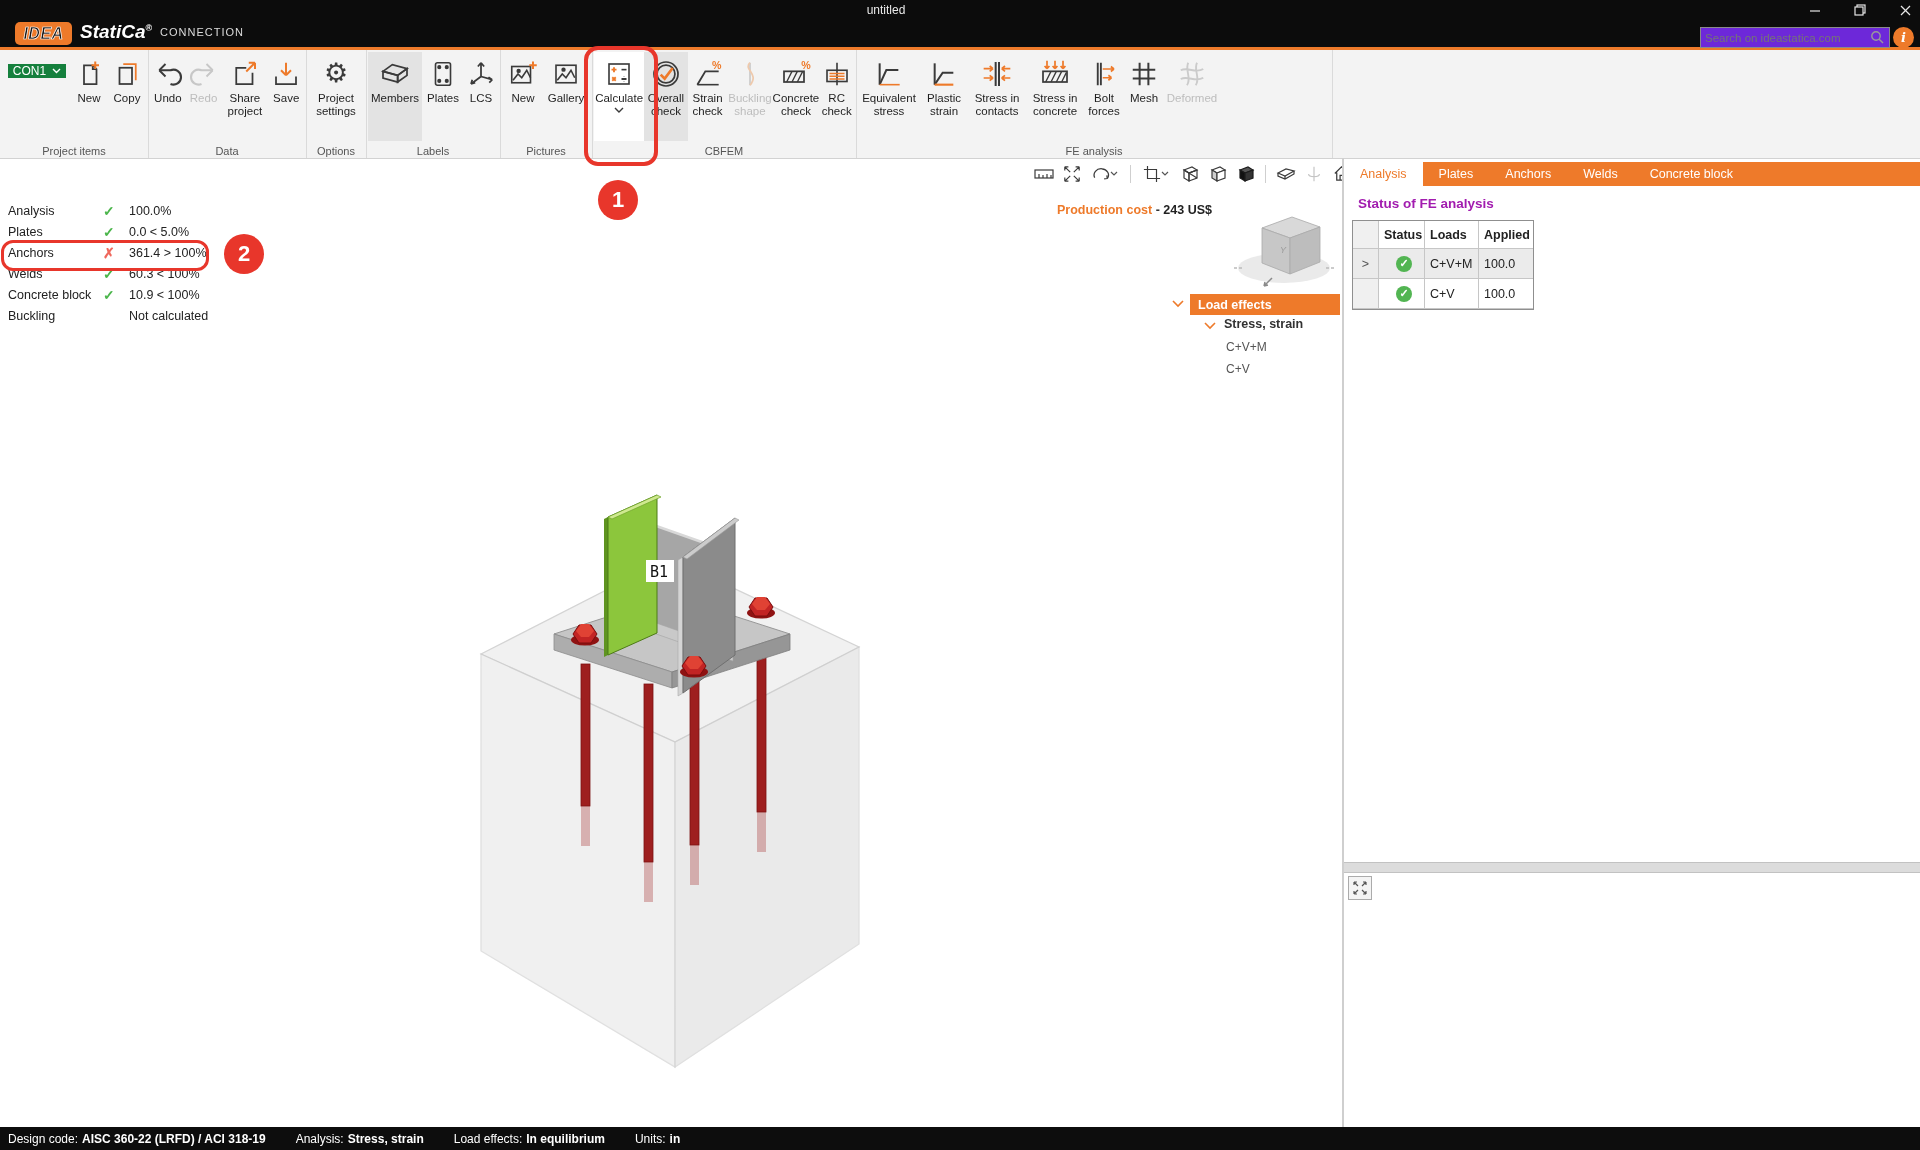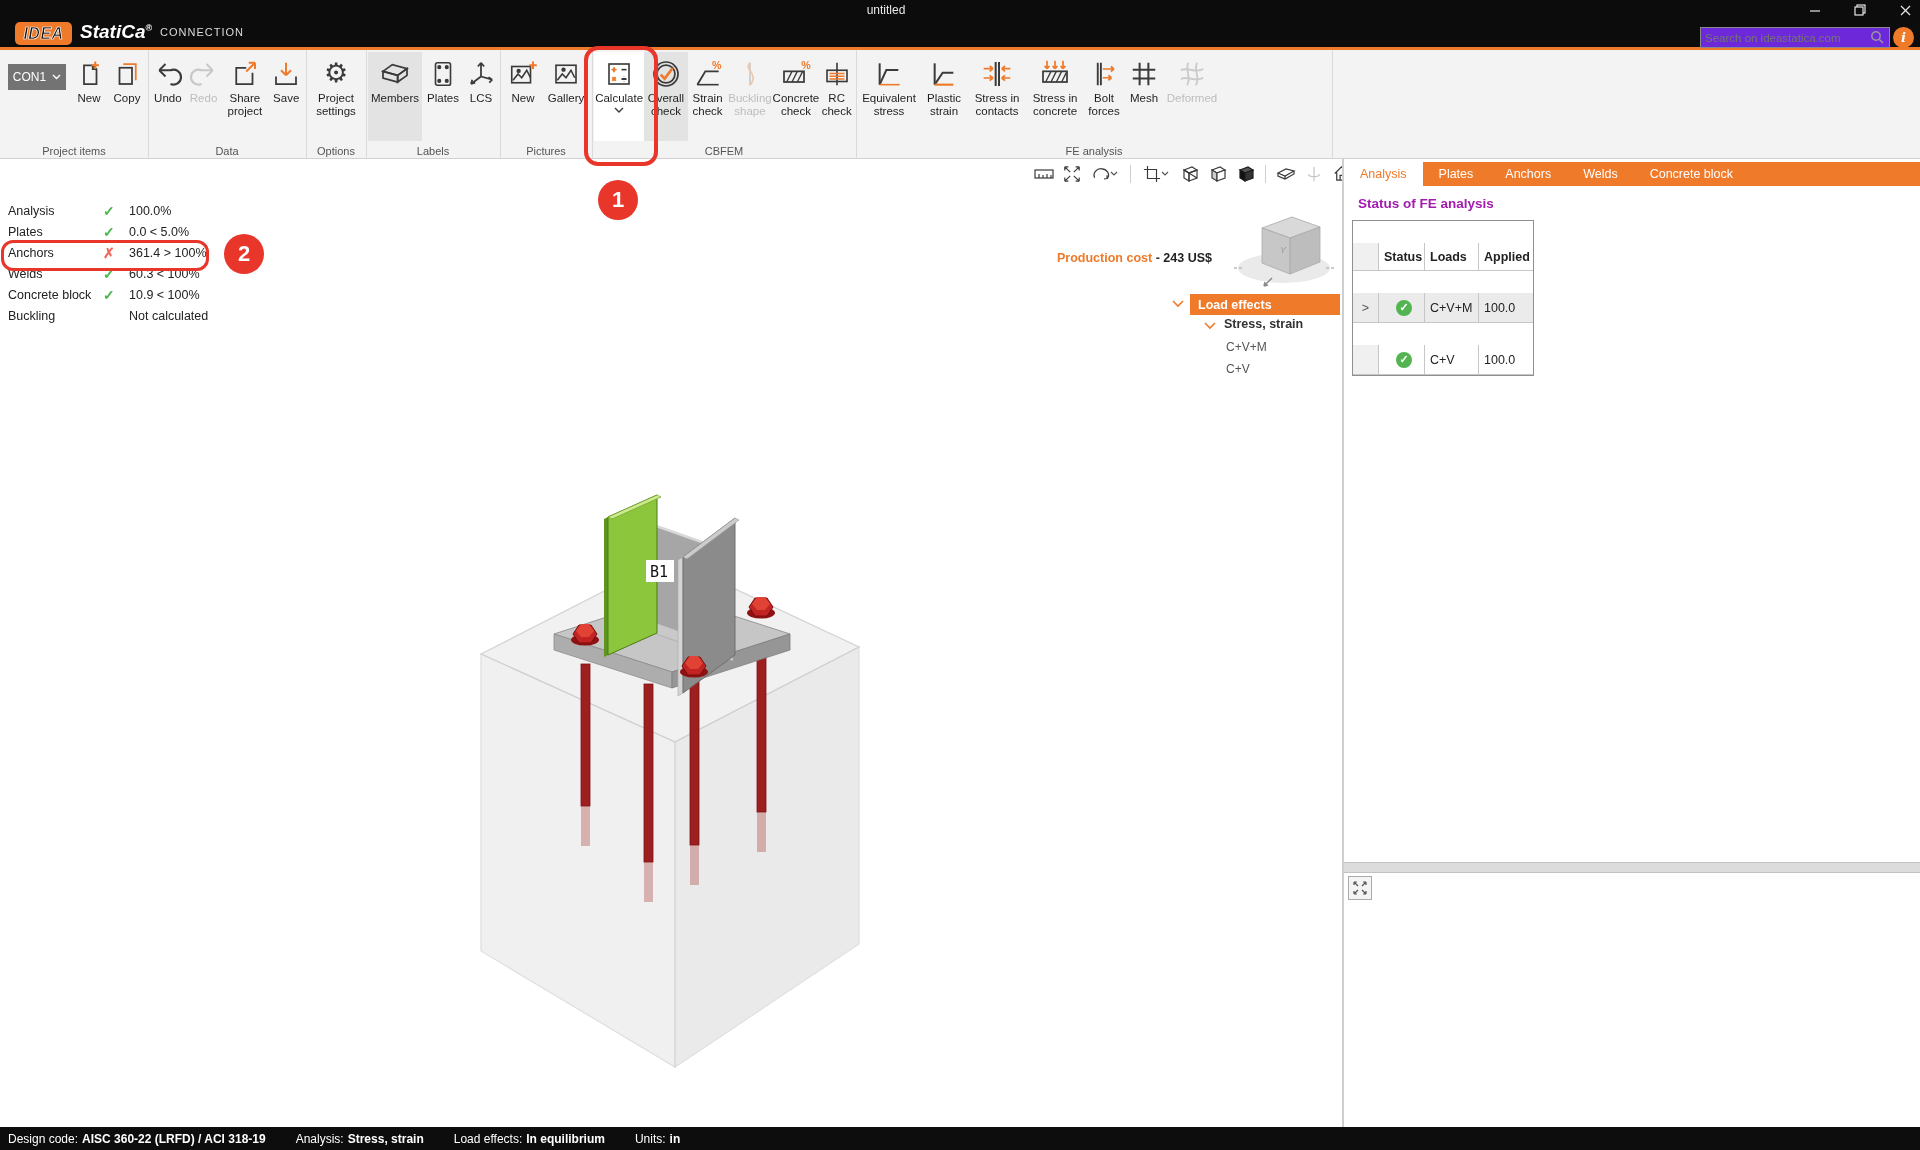--- a/index.html
+++ b/index.html
@@ -32,49 +32,49 @@
   .ribbon{left:0;top:50px;right:0;height:108px;background:#f3f3f3;border-bottom:1px solid #d2d2d2;}
   .rgroup{position:absolute;top:0;height:108px;border-right:1px solid #dadada;}
   .glabel{position:absolute;bottom:1px;left:0;right:0;text-align:center;font-size:11px;color:#555;}
   .rrow{position:absolute;top:2px;left:2px;right:2px;display:flex;align-items:flex-start;}
   .rbtn{display:flex;flex-direction:column;align-items:center;padding-top:3px;cursor:pointer;min-height:86px;}
   .ric{height:37px;display:flex;align-items:center;justify-content:center;}
   .rlb{font-size:11.5px;line-height:13px;text-align:center;color:#1f1f1f;}
   .pressed{background:#e3e3e3;}
   .whitebg{background:#fff;}
   .dis .rlb{color:#bdbdbd;}
-  .con1{margin:12px 4px 0 6px;width:58px;height:26px;background:#737373;color:#fff;font-size:12px;
+  .con1{margin:12px 4px 0 6px;width:58px;height:14px;background:#15803d;color:#fff;font-size:12px;
         display:flex;align-items:center;justify-content:center;gap:6px;cursor:pointer;}
   
   .annbox{border:4px solid #e8362b;border-radius:14px;z-index:40;pointer-events:none;}
   .annbadge{width:40px;height:40px;border-radius:50%;background:#e8362b;color:#fff;font-weight:bold;
             font-size:22px;display:flex;align-items:center;justify-content:center;z-index:40;}
   
   .results{left:8px;top:200px;width:230px;}
   .rrowline{display:grid;grid-template-columns:95px 26px auto;height:21px;align-items:center;font-size:12.5px;}
   .ricon{font-weight:bold;font-size:14px;}
   .pass{color:#4cb64c;} .fail{color:#ef685d;}
   
   .vtoolbar{left:1032px;top:163px;height:21px;display:flex;align-items:center;gap:5px;}
   .vtb{width:23px;height:21px;display:flex;align-items:center;justify-content:center;cursor:pointer;}
   .vsep{width:1px;height:18px;background:#cfcfcf;margin:0 3px;}
-  .prodcost{left:1057px;top:203px;font-size:12.5px;font-weight:bold;margin-top:48px;}
+  .prodcost{left:1057px;top:203px;font-size:12.5px;font-weight:bold;}
   .prodcost .pl{color:#ee7a2a;} .prodcost .pv{color:#222;}
   .treeroot{left:1190px;top:294px;width:142px;height:21px;background:#ee7a2a;color:#fff;
             font-weight:bold;font-size:12.5px;display:flex;align-items:center;padding-left:8px;cursor:pointer;}
   .treechild{font-weight:bold;color:#333;font-size:12.5px;cursor:pointer;}
   .treeleaf{color:#555;font-size:12px;cursor:pointer;}
   
   .vdivider{left:1342px;top:158px;width:2px;bottom:23px;background:#cfcfcf;}
   .tabbar{left:1344px;top:162px;right:0;height:24px;background:#ee7a2a;display:flex;}
   .rtab{padding:0 16px;color:#fff;font-size:12.5px;display:flex;align-items:center;cursor:pointer;}
   .rtab.active{background:#fff;color:#ee7a2a;}
   .feheading{left:1358px;top:196px;color:#a21caf;font-weight:bold;font-size:13.5px;}
   .fetable{left:1352px;top:220px;border:1px solid #8f8f8f;background:#fff;font-size:12.5px;}
-  .ftr{display:grid;grid-template-columns:26px 46px 54px 54px;margin-top:22px;}
+  .ftr{display:grid;grid-template-columns:26px 46px 54px 54px;}
   .ftc{border-right:1px solid #c6c6c6;border-bottom:1px solid #c6c6c6;display:flex;align-items:center;
        padding-left:5px;height:29px;}
   .ftc:last-child{border-right:0;}
   .fthead .ftc{font-weight:bold;height:27px;}
   .selrow .ftc{background:#ebebeb;}
   .expcol{background:#f0f0f0;justify-content:center;padding-left:0;color:#555;}
   .gbadge{width:16px;height:16px;border-radius:50%;background:#52b552;color:#fff;font-size:11px;
           font-weight:bold;display:flex;align-items:center;justify-content:center;margin:0 auto;}
   .hdivider{left:1344px;top:862px;right:0;height:9px;background:#dcdcdc;border-top:1px solid #c2c2c2;
             border-bottom:1px solid #c2c2c2;}

